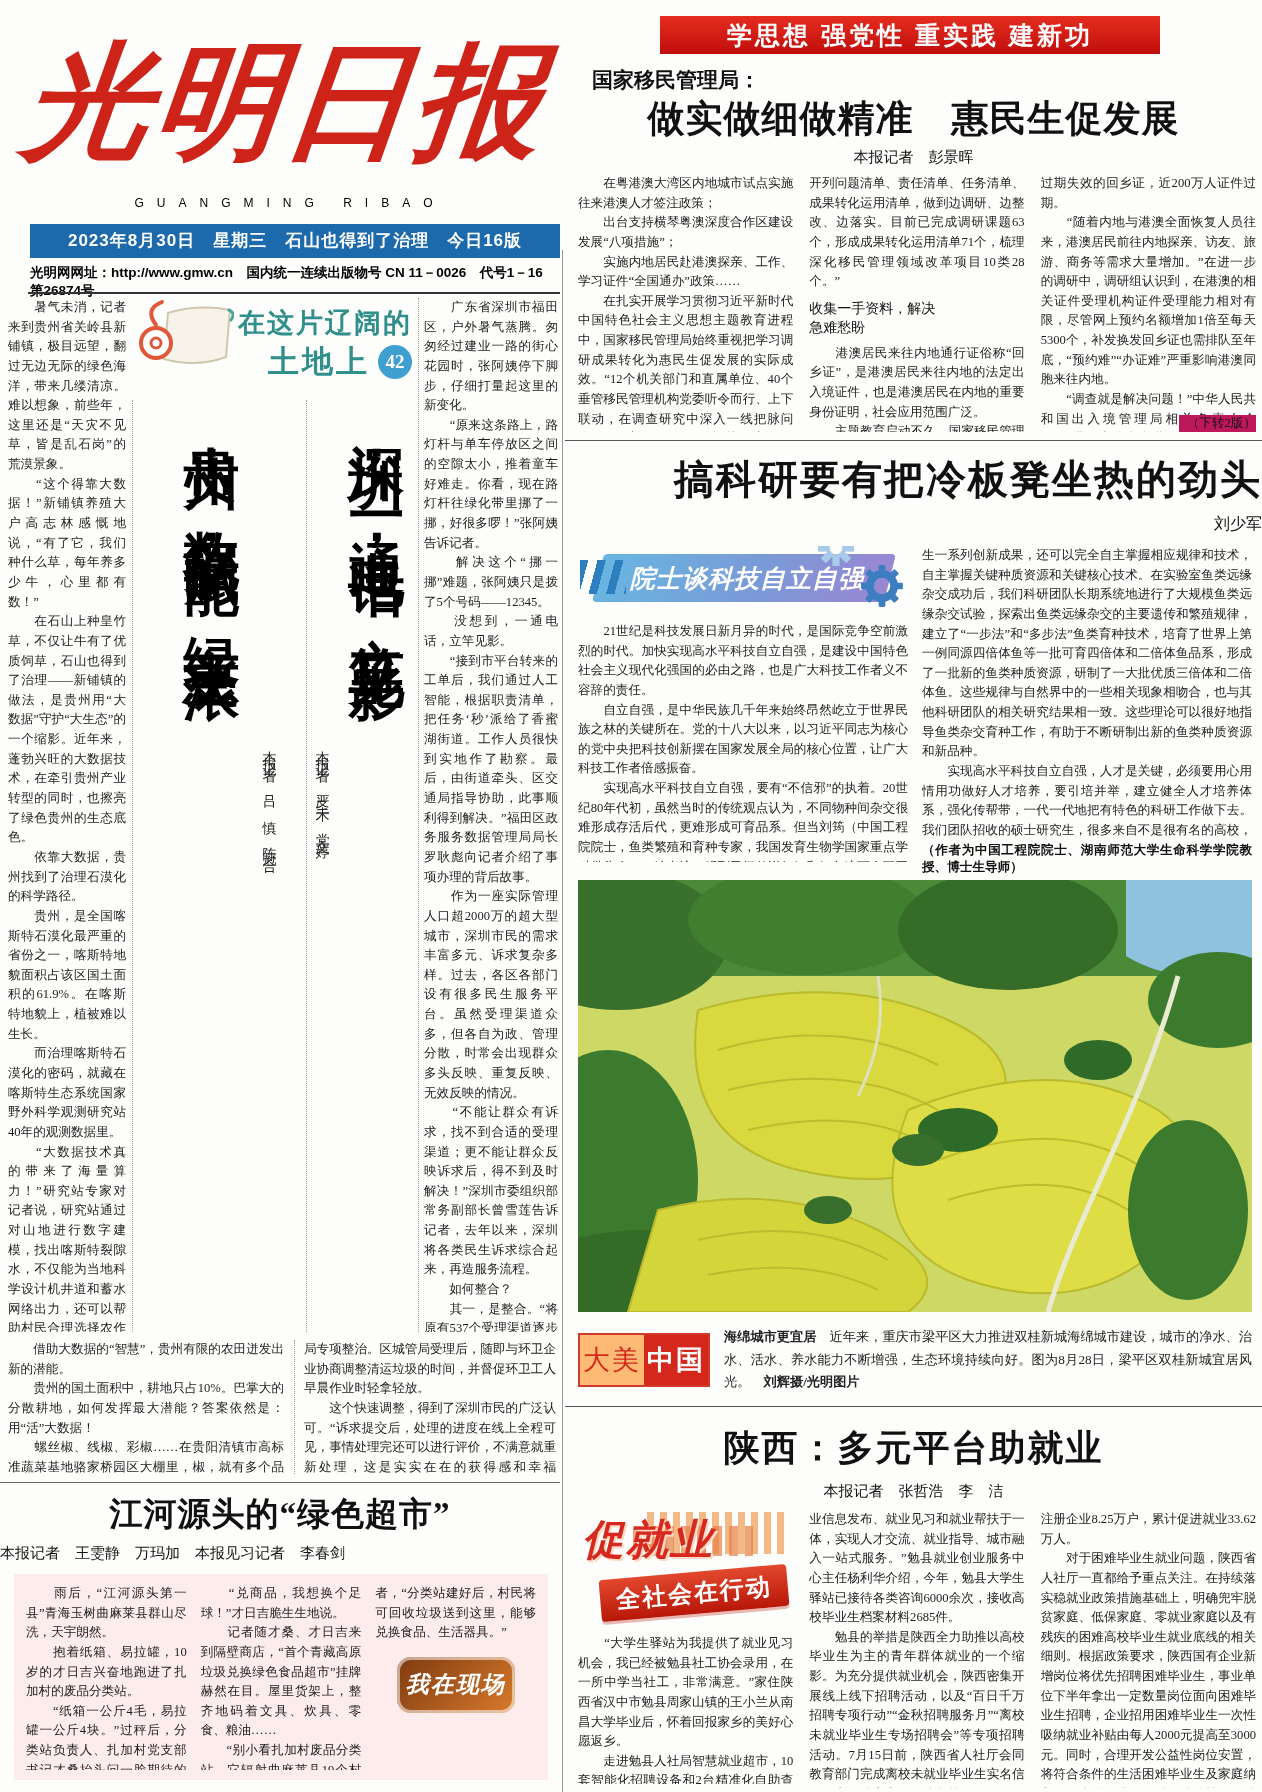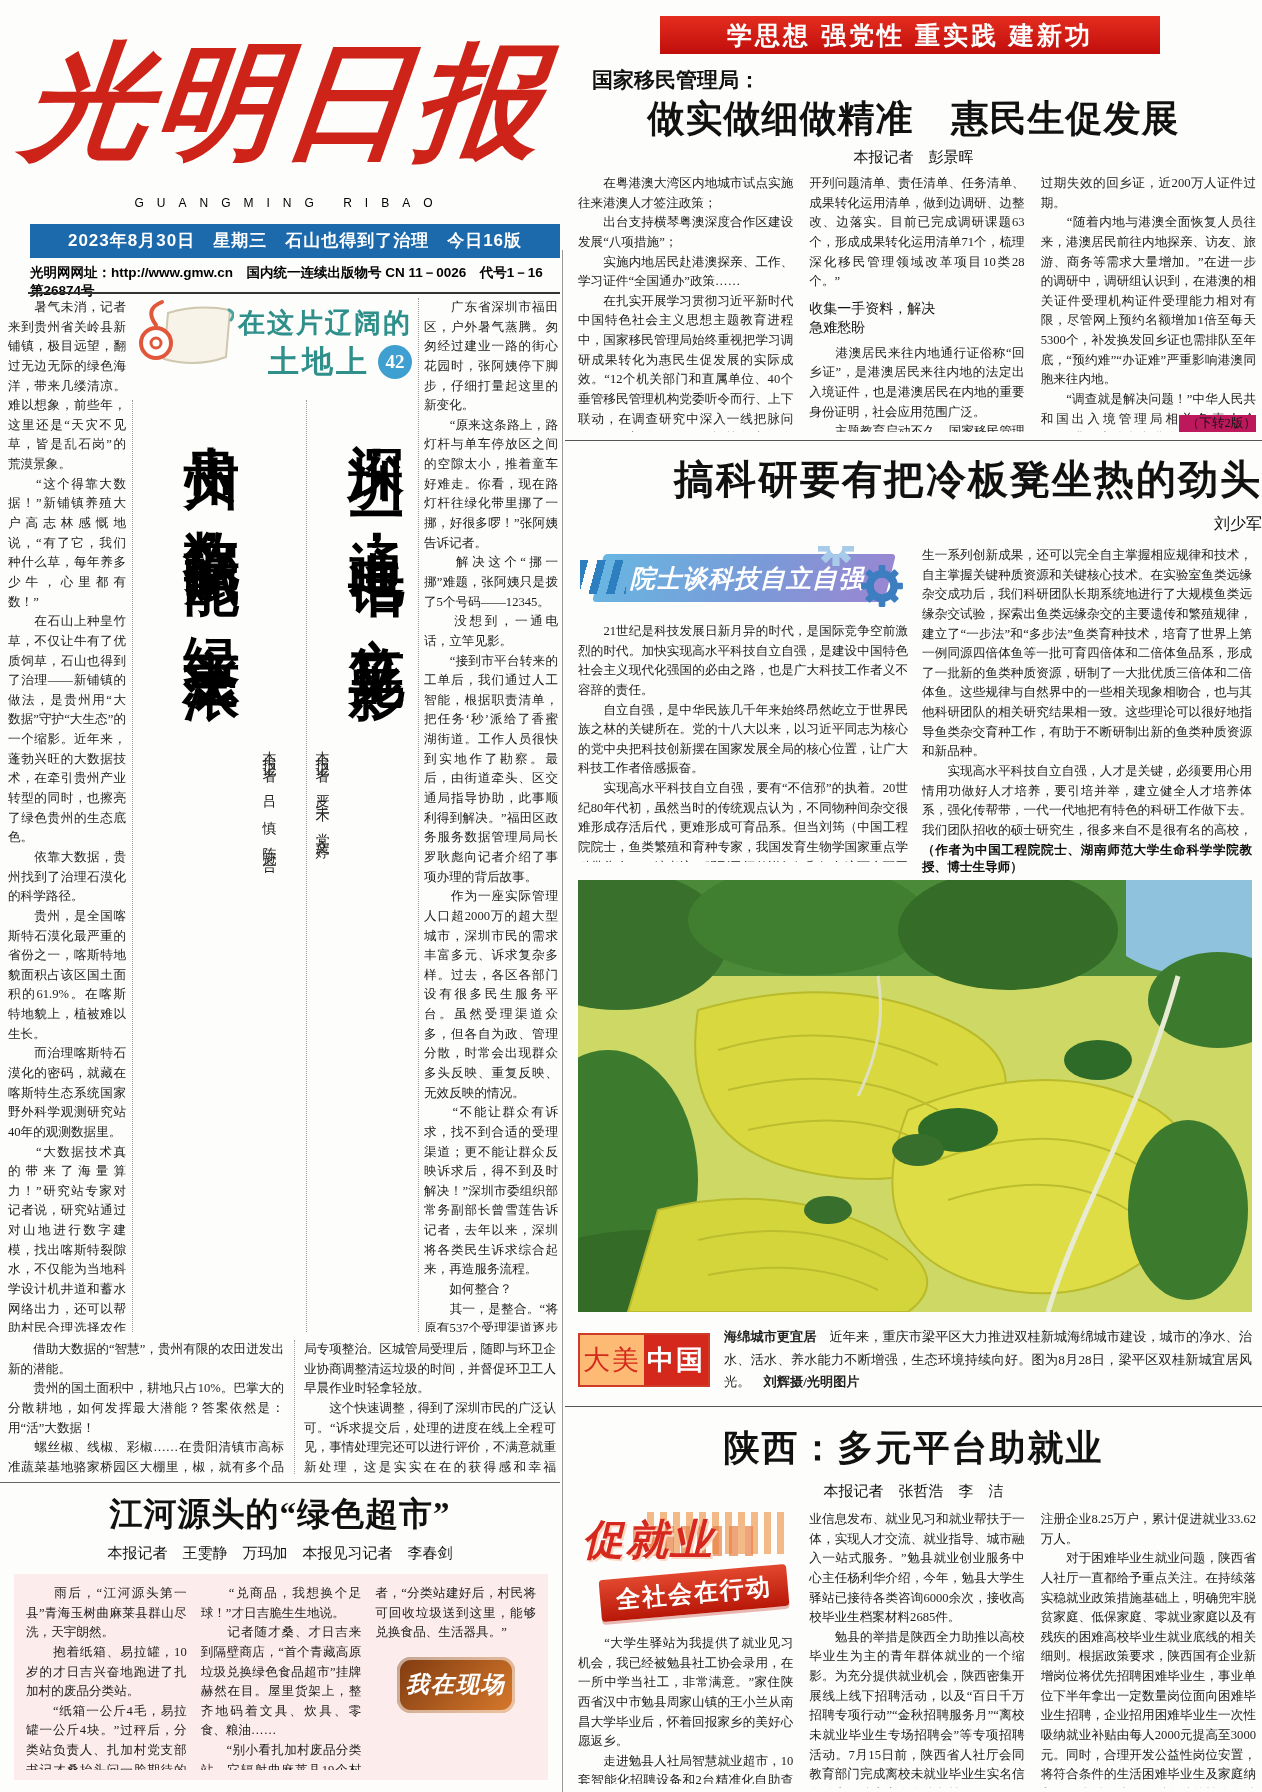--- a/index.html
+++ b/index.html
@@ -71,21 +71,21 @@
 [data-name=shaanxi-headline]{left:565px;top:1424px;width:697px;text-align:center;font-size:36px;font-weight:900;letter-spacing:2px}
 [data-name=shaanxi-byline]{left:565px;top:1482px;width:697px;text-align:center;font-size:15px}
 [data-name=shaanxi-columns]{left:578px;top:1510px;width:678px;height:278px;display:flex;gap:16px}
 [data-name=employment-badge]{position:relative;width:100%;height:118px;margin-bottom:6px;overflow:hidden}
 .emp-skyline{position:absolute;right:6px;top:2px;width:140px;height:42px;background:repeating-linear-gradient(90deg,#f0a86a 0 7px,transparent 7px 13px);opacity:.8}
 .emp-skyline2{position:absolute;right:40px;top:16px;width:120px;height:30px;background:repeating-linear-gradient(90deg,#e77f45 0 9px,transparent 9px 16px);opacity:.7}
 [data-name=employment-badge-line1]{position:absolute;left:4px;top:2px;font-size:42px;font-weight:900;font-style:italic;color:#d6281e;letter-spacing:2px;font-family:"Liberation Sans",sans-serif;text-shadow:2px 2px 0 #fbd9c4}
 [data-name=employment-badge-line2]{position:absolute;left:22px;top:62px;background:linear-gradient(180deg,#e2482e,#b81708);color:#fff;font-weight:800;font-size:24px;padding:5px 16px;transform:rotate(-5deg);border-radius:4px;letter-spacing:2px;font-family:"Liberation Sans",sans-serif;box-shadow:0 3px 0 rgba(184,23,8,.3)}
 
 [data-name=green-headline]{left:0;top:1492px;width:560px;text-align:center;font-size:33px;font-weight:900;letter-spacing:1px}
-[data-name=green-byline]{left:0;top:1544px;width:560px;text-align:center;font-size:15px}
+[data-name=green-byline]{left:0;top:1544px;width:560px;font-size:15px}
 [data-name=green-body]{left:14px;top:1574px;width:534px;height:206px;background:#fdecec;padding:10px 12px;display:flex;gap:14px}
 .green-col{flex:1;position:relative;overflow:hidden}
 [data-name=scene-badge]{width:118px;height:56px;margin:14px auto 0;background:linear-gradient(135deg,#7e3a10,#d0username 60%,#d97a2c);background:linear-gradient(135deg,#7e3a10,#d97a2c);border-radius:14px;color:#fff;font-weight:900;font-size:23px;font-style:italic;display:flex;align-items:center;justify-content:center;letter-spacing:2px;box-shadow:inset 0 0 0 3px rgba(255,255,255,.55);font-family:"Liberation Sans",sans-serif}
 </style>
 </head>
 <body>
 
 <div class="abs" data-name="masthead-title">光明日报</div>
 <div class="abs sans" data-name="masthead-pinyin">GUANGMING RIBAO</div>
 <div class="abs sans" data-name="masthead-date-bar">2023年8月30日　星期三　石山也得到了治理　今日16版</div>

